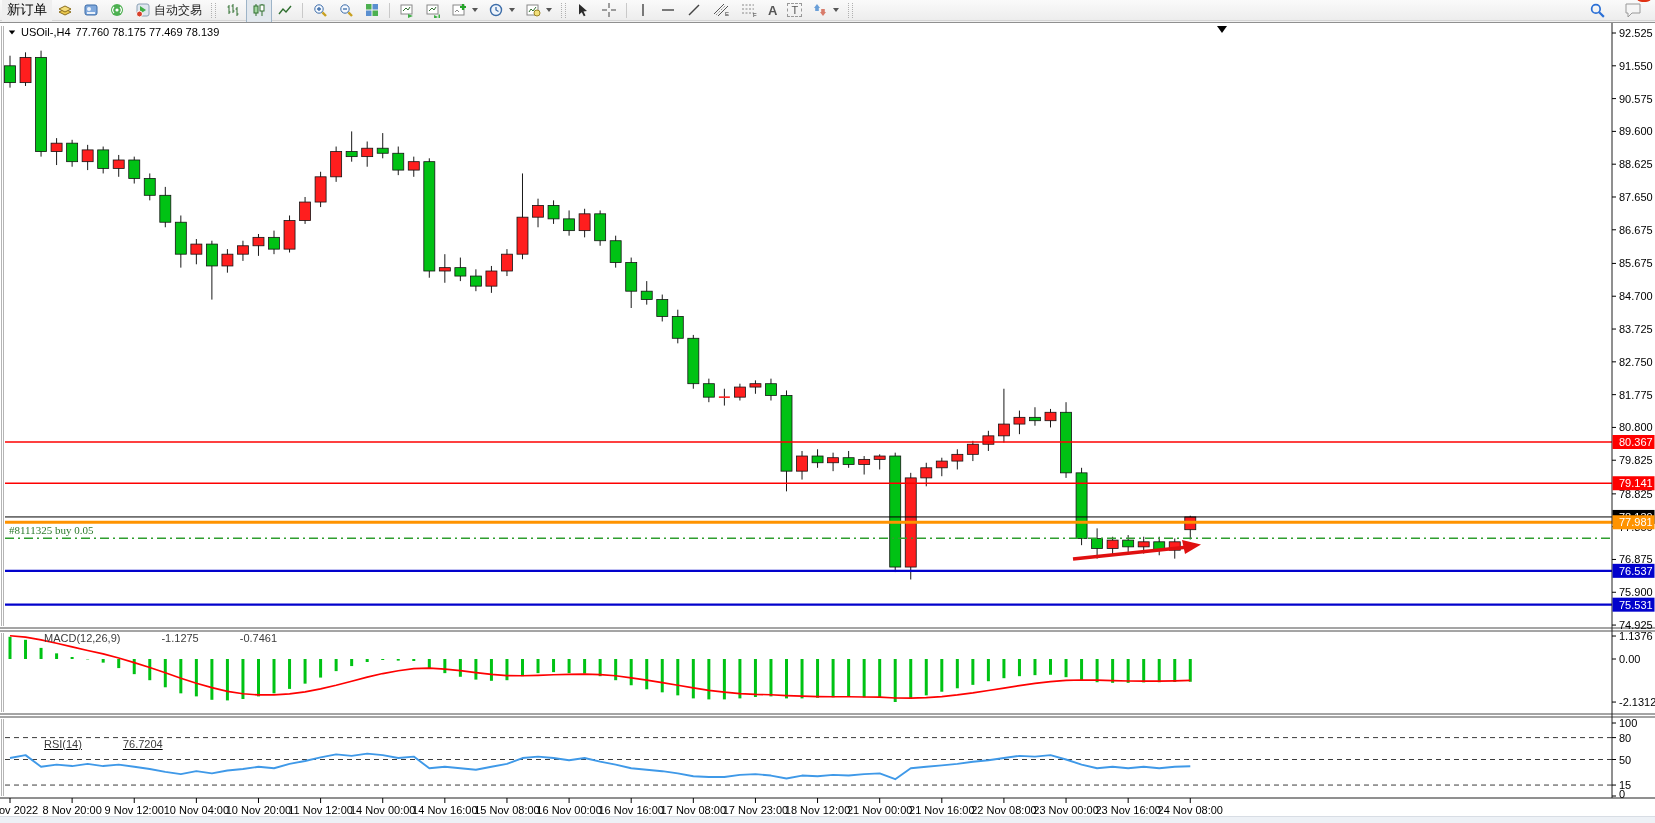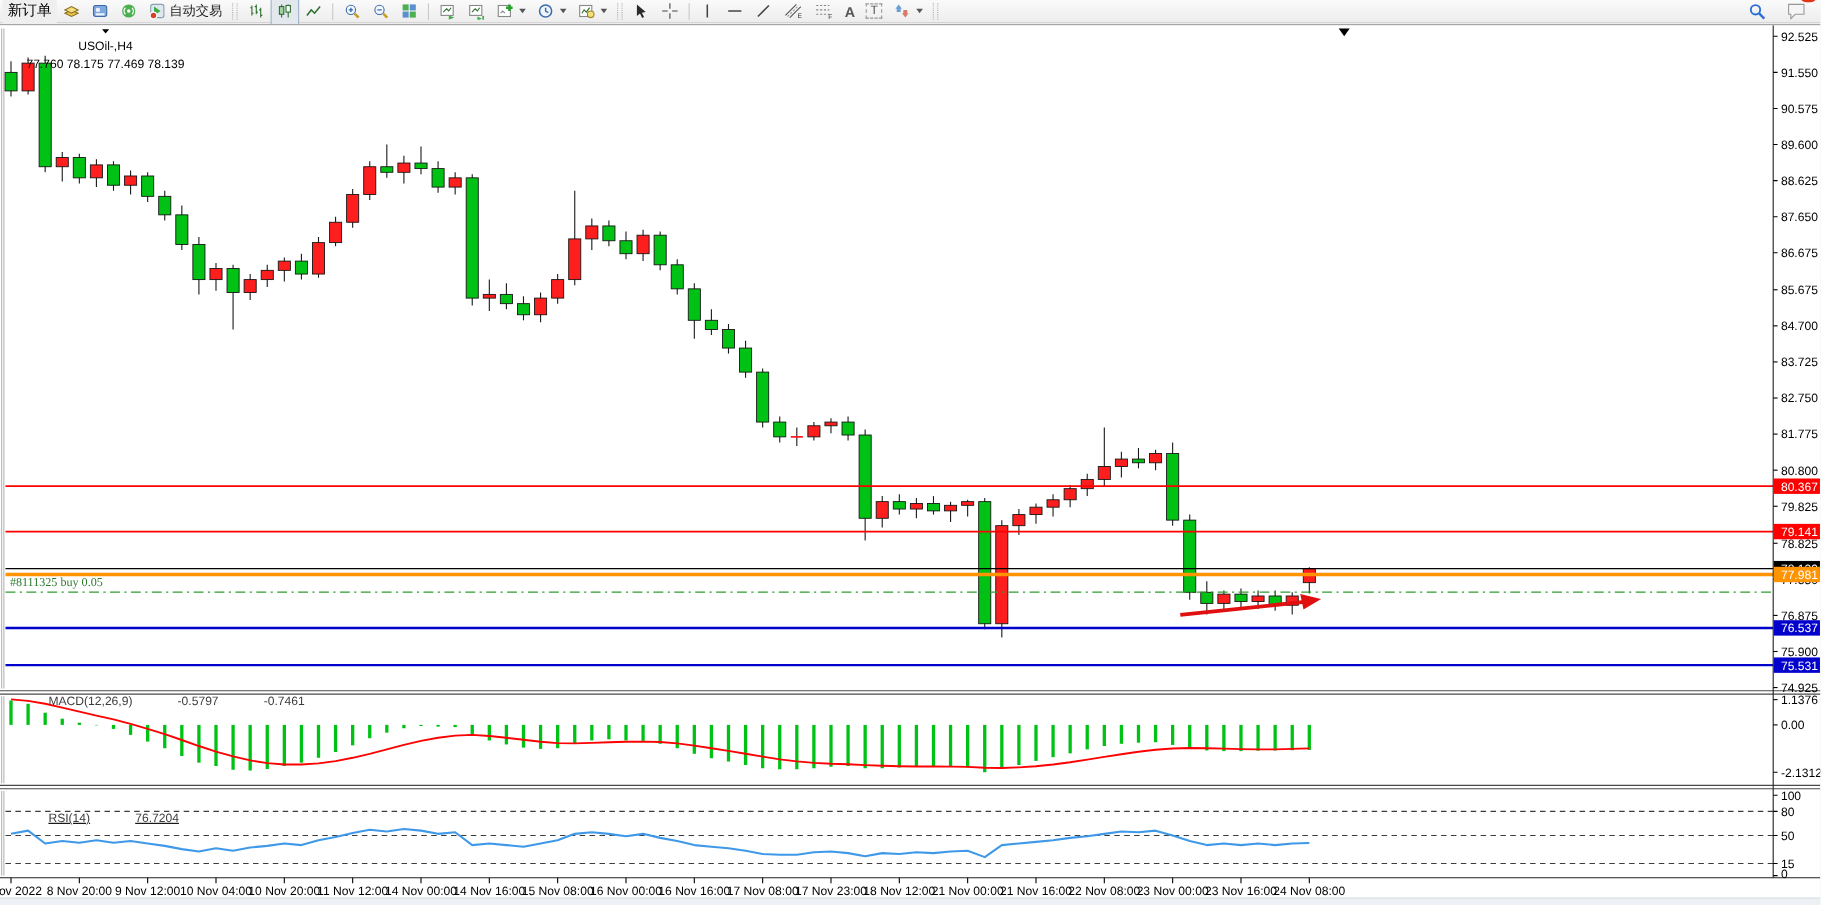--- a/index.html
+++ b/index.html
@@ -786,33 +786,33 @@
         <line x1="1190.28" y1="775" x2="1190.28" y2="780" stroke="#000"></line>
         <text x="1190.28" y="791" font-size="11" fill="#000" text-anchor="middle">24 Nov 08:00</text>
       </g>
       <polygon points="1217,3 1227,3 1222,10" fill="#000"></polygon>
       <g>
         <line x1="1073" y1="536" x2="1188" y2="524" stroke="#e01010" stroke-width="3.5"></line>
         <polygon points="1201,521.5 1182,517 1185,531" fill="#e01010"></polygon>
       </g>
     </svg>
 
-  <div class="overlay" style="left:24px;top:3px;flex-direction:column;">
+  <div class="overlay" style="left:8px;top:3px;">
     <span class="tri-down" style="transform:scale(0.8);"></span>
     <span>USOil-,H4</span>
     <span>77.760 78.175 77.469 78.139</span>
   </div>
 
   <div class="overlay" id="order-label" style="left:9px;top:501px;">
     <span>#8111325 buy 0.05</span>
   </div>
 
   <div class="overlay" style="left:8px;top:609px;">
     <span class="ind-label">MACD(12,26,9)</span>
-    <span class="ind-label">-0.5797</span>
+    <span class="ind-label">-1.1275</span>
     <span class="ind-label">-0.7461</span>
   </div>
 
   <div class="overlay" style="left:8px;top:715px;text-decoration:underline;">
     <span class="ind-label">RSI(14)</span>
     <span class="ind-label">76.7204</span>
   </div>
 </div>
 
 <div id="status-strip"></div>

